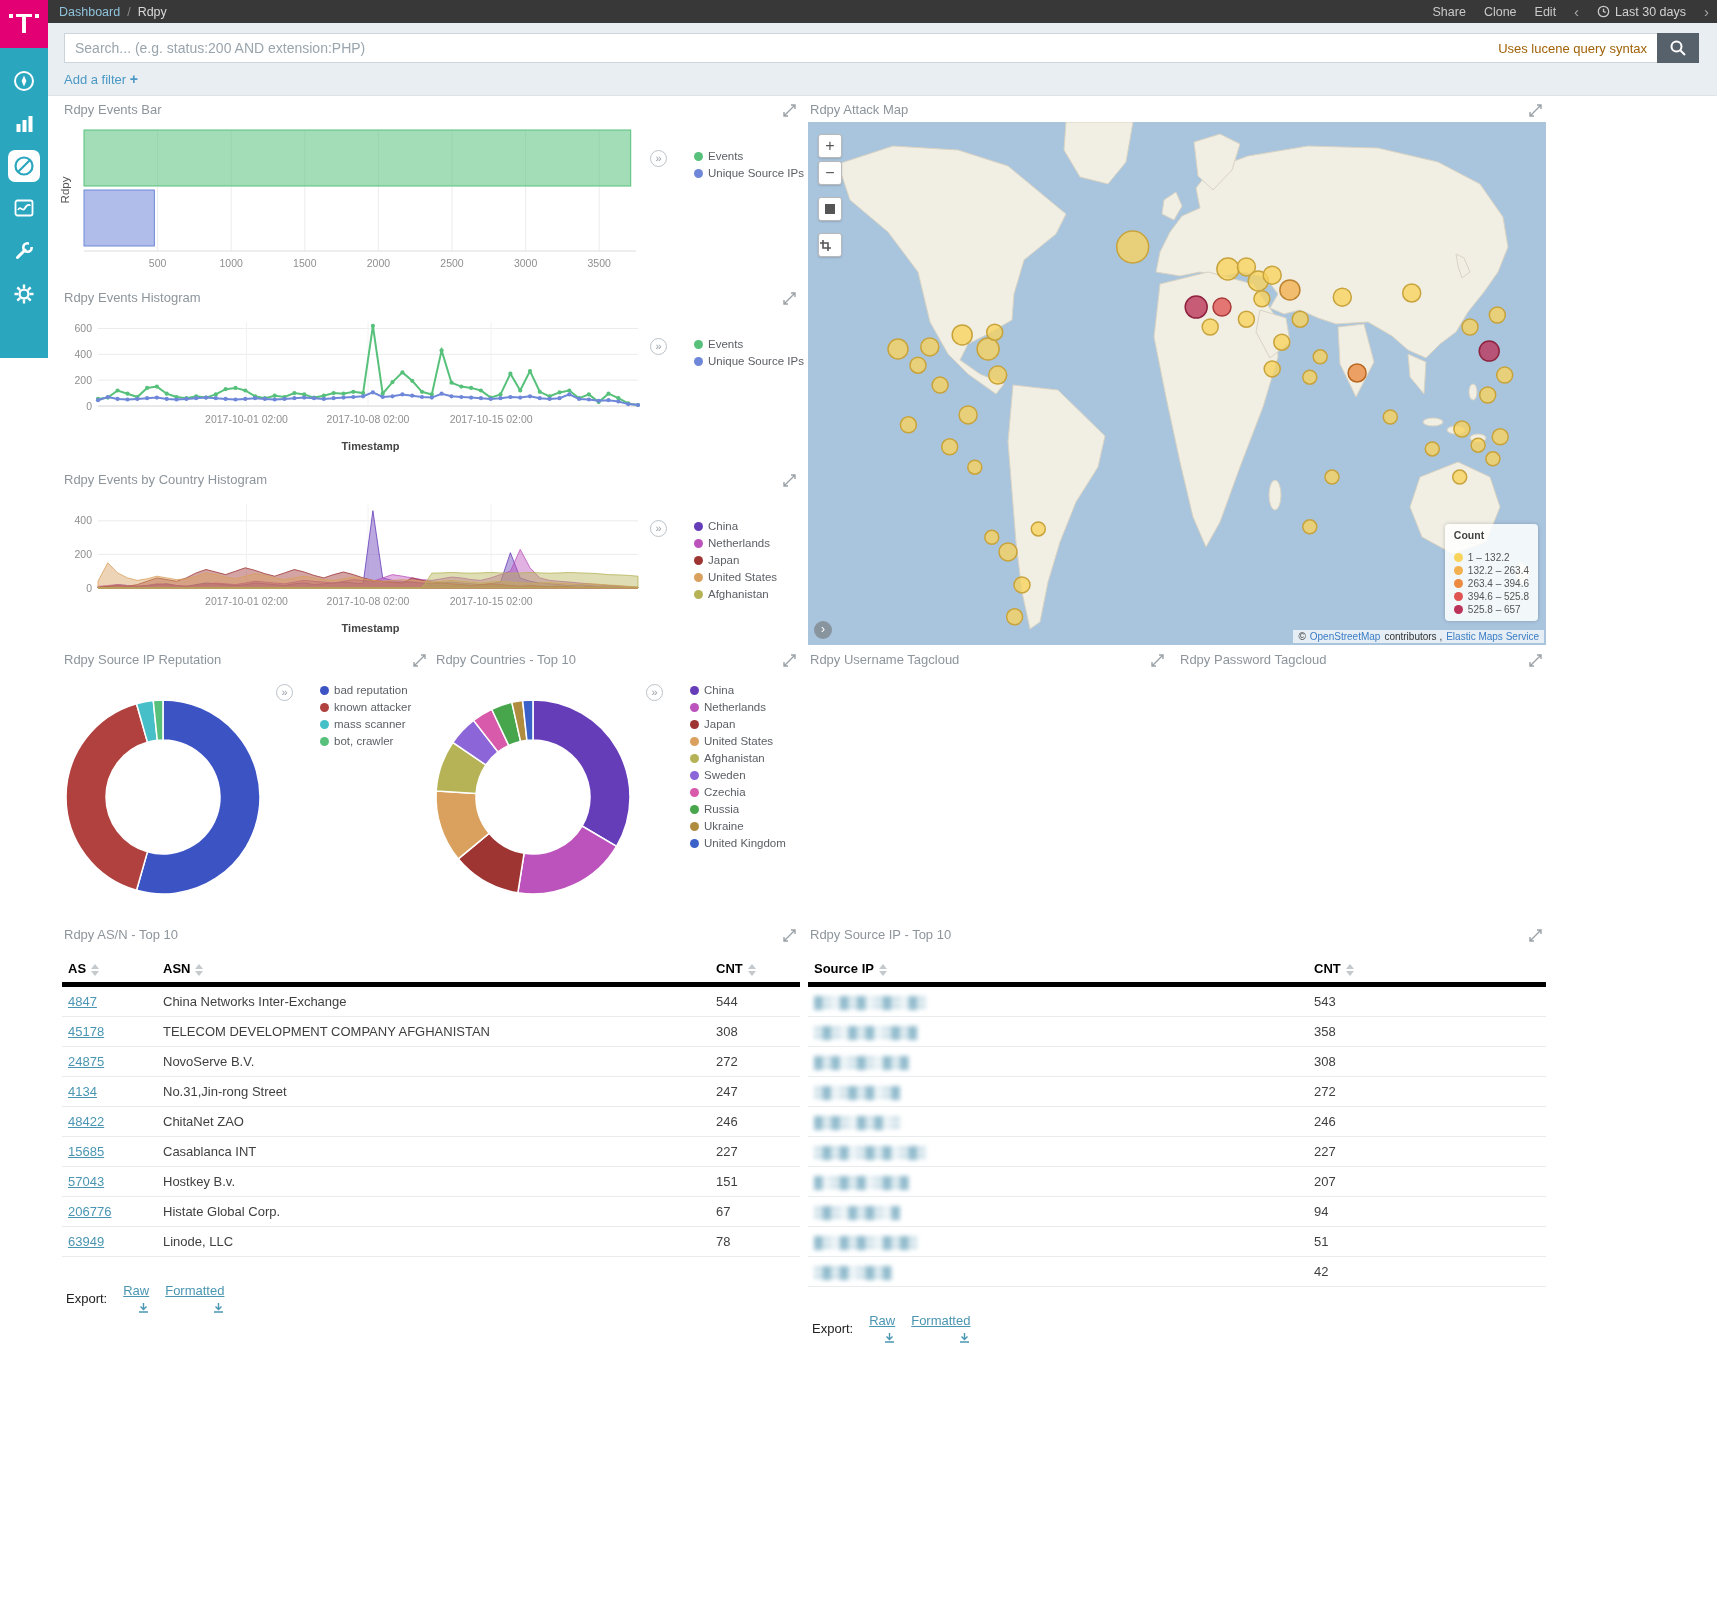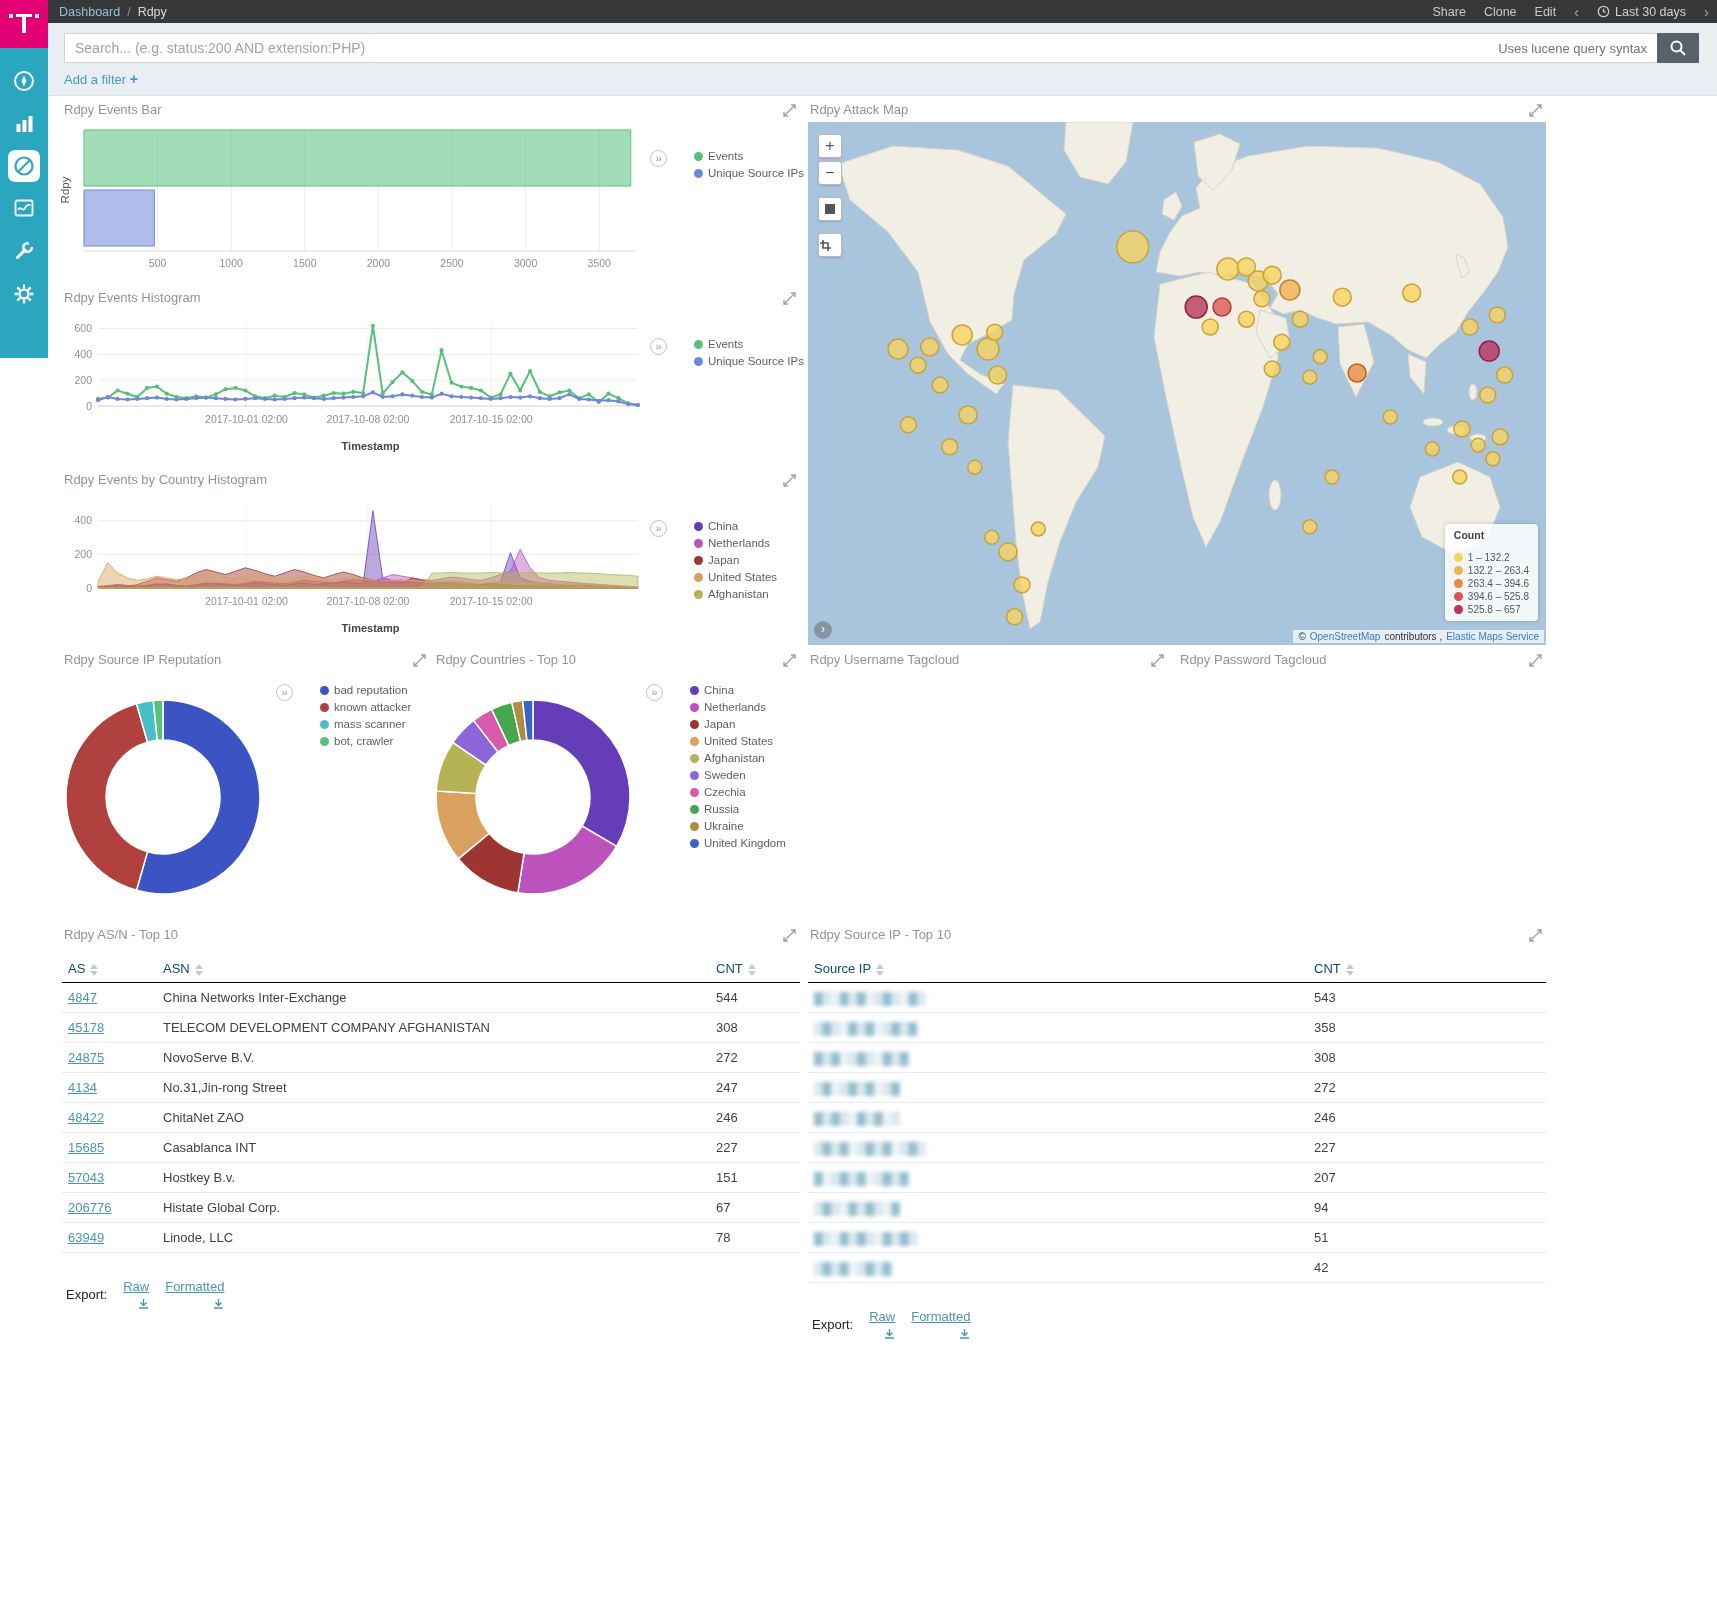--- a/index.html
+++ b/index.html
@@ -24,21 +24,21 @@
   .sidenav{position:absolute;left:0;top:48px;width:48px;height:310px;background:#2aa6bf;display:flex;flex-direction:column;align-items:center;padding-top:16px;gap:9px;box-sizing:border-box;z-index:4;}
   .nav-item{width:34px;height:34px;display:flex;align-items:center;justify-content:center;cursor:pointer;}
   .nav-item.active{background:#fff;border-radius:7px;width:32px;height:32px;}
 
   
   .graybar{position:absolute;left:48px;top:23px;right:0;height:73px;background:#e9eef2;border-bottom:1px solid #dde4e9;box-sizing:border-box;}
   .search-row{position:absolute;left:16px;top:10px;right:18px;height:30px;display:flex;}
   .search-box{flex:1;position:relative;background:#fff;border:1px solid #ccd4da;border-right:none;display:flex;align-items:center;}
   .search-input{flex:1;border:none;outline:none;font-size:14px;padding:0 190px 0 10px;height:16px;color:#444;font-family:"Liberation Sans",sans-serif;background:transparent;}
   .search-input::placeholder{color:#9aa5ad;}
-  .lucene-link{position:absolute;right:10px;top:7px;font-size:13px;color:#737373;cursor:pointer;}
+  .lucene-link{position:absolute;right:10px;top:7px;font-size:13px;color:#a16207;cursor:pointer;}
   .search-btn{width:42px;height:30px;background:#57616c;border:none;display:flex;align-items:center;justify-content:center;cursor:pointer;}
   .filter-row{position:absolute;left:16px;top:48px;font-size:13px;color:#4a98c4;}
   .addfilter{cursor:pointer;}
   .addfilter b{font-size:14px;}
 
   
   .panel{position:absolute;background:#fff;}
   .panel-head{display:flex;justify-content:space-between;align-items:flex-start;height:20px;padding:2px 2px 0 2px;}
   .panel-title{font-size:13px;color:#8d959c;white-space:nowrap;}
   .expand{cursor:pointer;line-height:0;padding:2px;}
@@ -64,21 +64,21 @@
   .map-legend{position:absolute;right:8px;bottom:24px;background:rgba(255,255,255,.85);border-radius:4px;padding:5px 9px;box-shadow:0 0 4px rgba(0,0,0,.2);}
   .ml-title{font-size:10.5px;font-weight:bold;color:#444;margin-bottom:10px;}
   .ml-row{display:flex;align-items:center;gap:5px;font-size:10px;color:#555;line-height:13px;}
   .ml-dot{width:9px;height:9px;border-radius:50%;flex:0 0 auto;}
   .map-attrib{position:absolute;right:2px;bottom:2px;font-size:10px;color:#333;background:rgba(255,255,255,.7);padding:1px 5px;display:flex;gap:4px;align-items:center;}
   .map-attrib a{color:#3b7cc4;cursor:pointer;text-decoration:none;}
   .map-toggle{position:absolute;left:6px;bottom:6px;width:18px;height:18px;border-radius:50%;background:rgba(130,140,148,.85);color:#fff;text-align:center;line-height:16px;font-size:12px;cursor:pointer;}
 
   
   .ktable{width:100%;border-collapse:collapse;table-layout:fixed;font-size:13px;margin-top:8px;}
-  .ktable th{text-align:left;font-weight:normal;color:#0c4a6e;padding:6px 6px;border-bottom:1px solid #000000;cursor:pointer;white-space:nowrap;overflow:hidden;}
+  .ktable th{text-align:left;font-weight:bold;color:#000000;padding:6px 6px;border-bottom:5px solid #000000;cursor:pointer;white-space:nowrap;overflow:hidden;}
   .ktable td{padding:7px 6px;border-bottom:1px solid #e9ebec;color:#3f3f3f;white-space:nowrap;overflow:hidden;}
   .tbl-link{color:#4a96b2;text-decoration:underline;cursor:pointer;}
   .blur{filter:blur(2px);color:#74a9bf;font-size:12px;}
   .sort{display:inline-flex;flex-direction:column;margin-left:5px;vertical-align:middle;}
   .sort i{width:0;height:0;border-left:4px solid transparent;border-right:4px solid transparent;}
   .sort .up{border-bottom:5px solid #c3c9cd;margin-bottom:2px;}
   .sort .dn{border-top:5px solid #c3c9cd;}
   .export-row{margin-top:26px;font-size:13px;display:flex;gap:16px;align-items:center;padding-left:4px;}
   .exp-label{color:#222;}
   .exp-link{color:#4a96b2;text-decoration:underline;cursor:pointer;display:flex;gap:4px;align-items:flex-end;flex-direction:column;}

